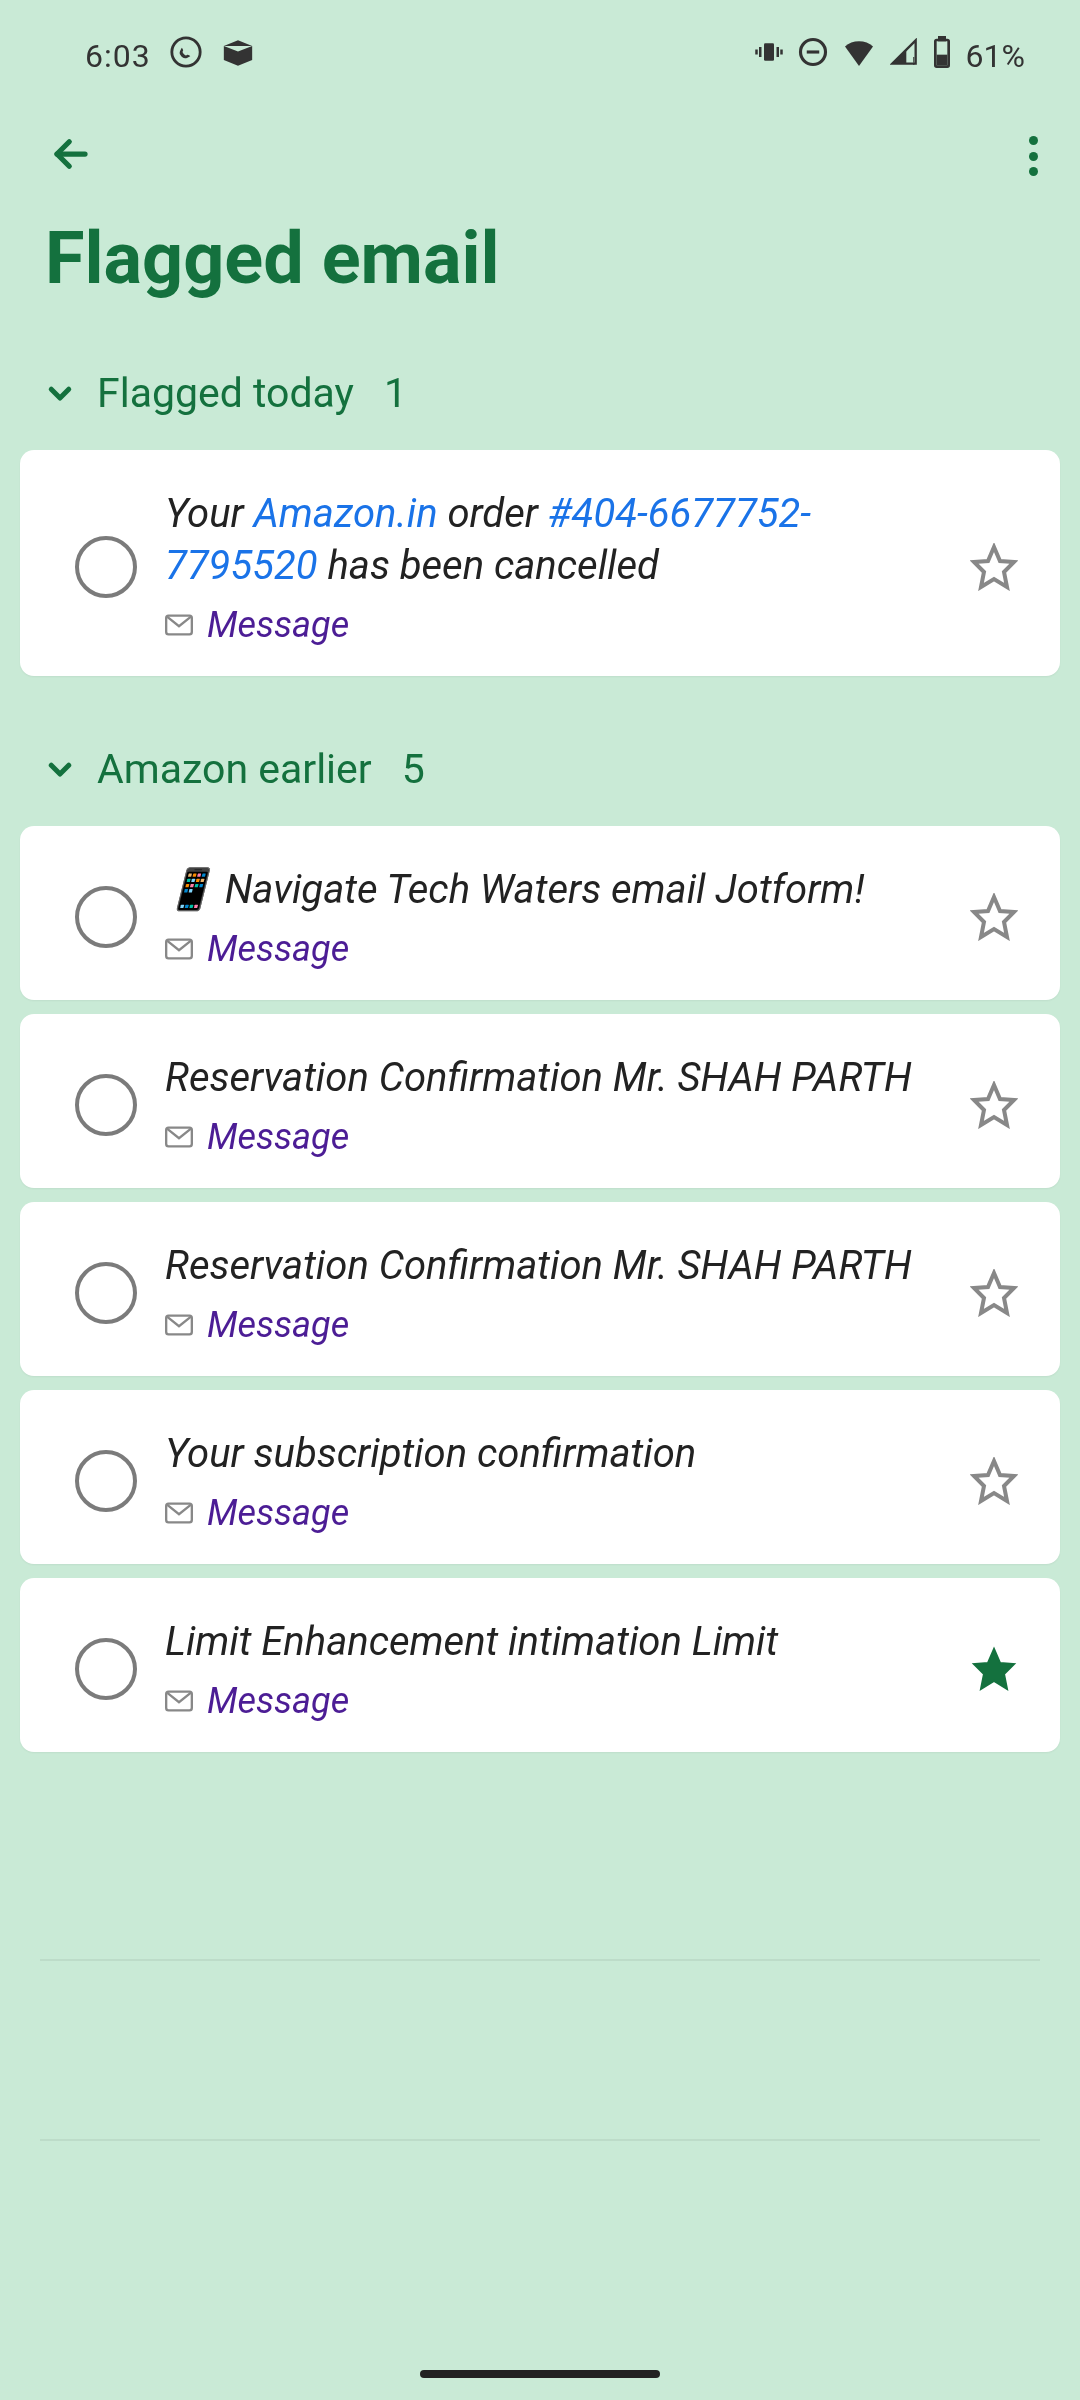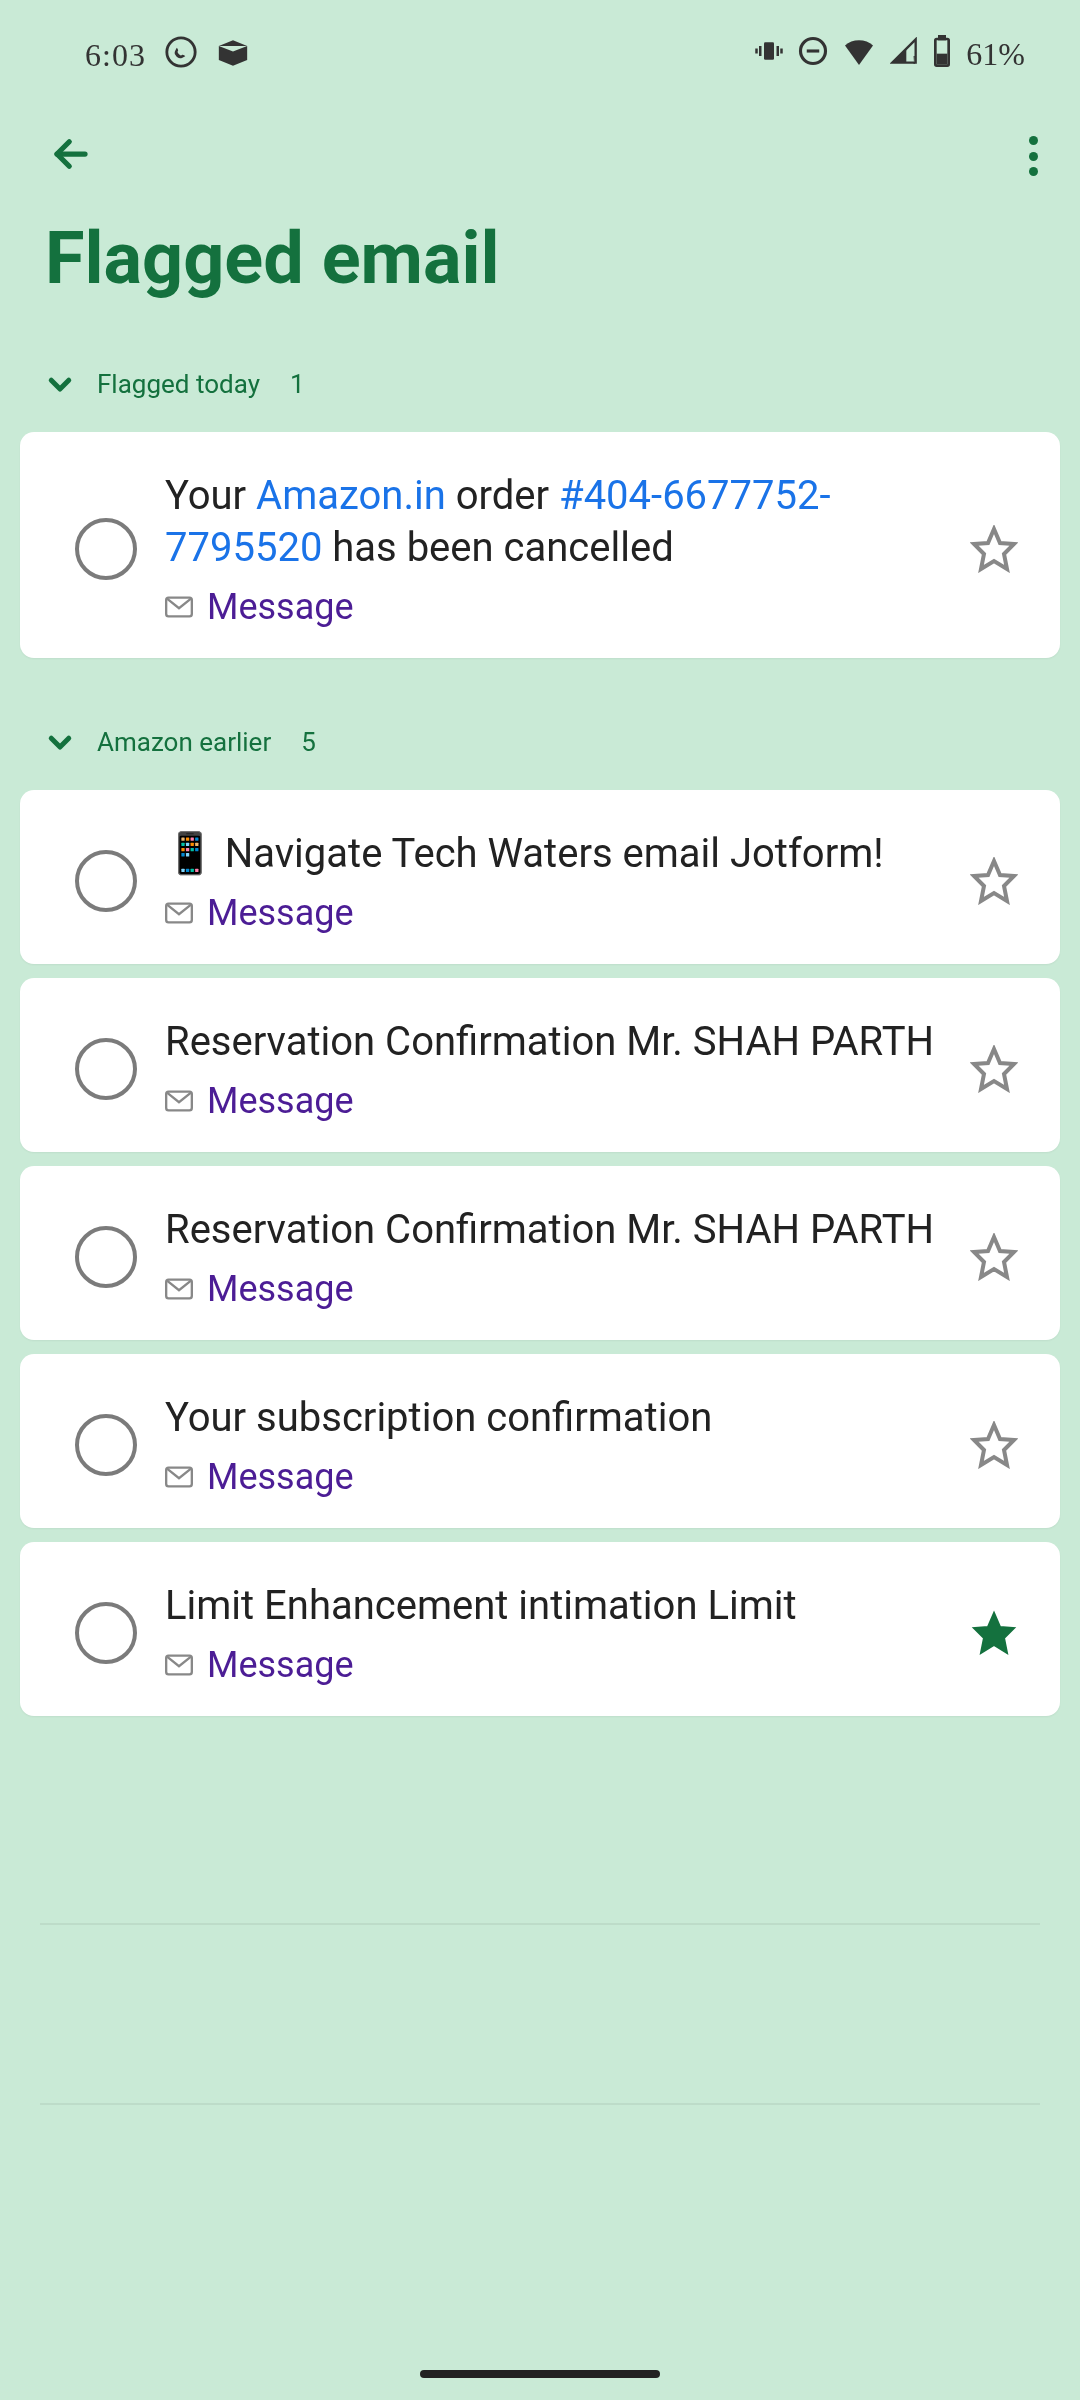--- a/index.html
+++ b/index.html
@@ -7,25 +7,24 @@
       width: 1080px;
       height: 2400px;
       background: #c9ead6;
       font-family: -apple-system, BlinkMacSystemFont, 'Segoe UI', Roboto, sans-serif;
       position: relative;
       overflow: hidden;
     }
     .status-bar {
       display: flex;
       justify-content: space-between;
-      align-items: flex-start;
+      align-items: center;
       padding: 35px 55px 20px 85px;
       font-size: 30px;
       color: #333;
-      font-family: Liberation Serif, serif;
     }
     .status-left { display: flex; align-items: center; gap: 18px; }
     .status-right { display: flex; align-items: center; gap: 14px; font-size: 28px; }
     .status-time { font-size: 32px; font-weight: 400; letter-spacing: 1px; }
     .whatsapp-icon { width: 34px; height: 34px; }
     .package-icon { width: 34px; height: 26px; }
     .header-bar {
       display: flex;
       justify-content: space-between;
       align-items: center;
@@ -39,26 +38,27 @@
       font-weight: 700;
       color: #14713e;
       padding: 25px 45px 50px 45px;
     }
     .section-header {
       display: flex;
       align-items: center;
       gap: 22px;
       padding: 18px 45px;
       color: #14713e;
-      font-size: 26px;
+      font-size: 41px;
     }
     .section-chevron { width: 30px; height: 30px; }
     .section-count { font-weight: 400; margin-left: 8px; }
     .card-list {
       padding: 15px 20px;
+      font-style: italic;
     }
     .card {
       background: #fff;
       border-radius: 14px;
       margin-bottom: 14px;
       padding: 38px 30px 30px 55px;
       display: flex;
       align-items: center;
       gap: 28px;
       box-shadow: 0 1px 2px rgba(0,0,0,0.05);

